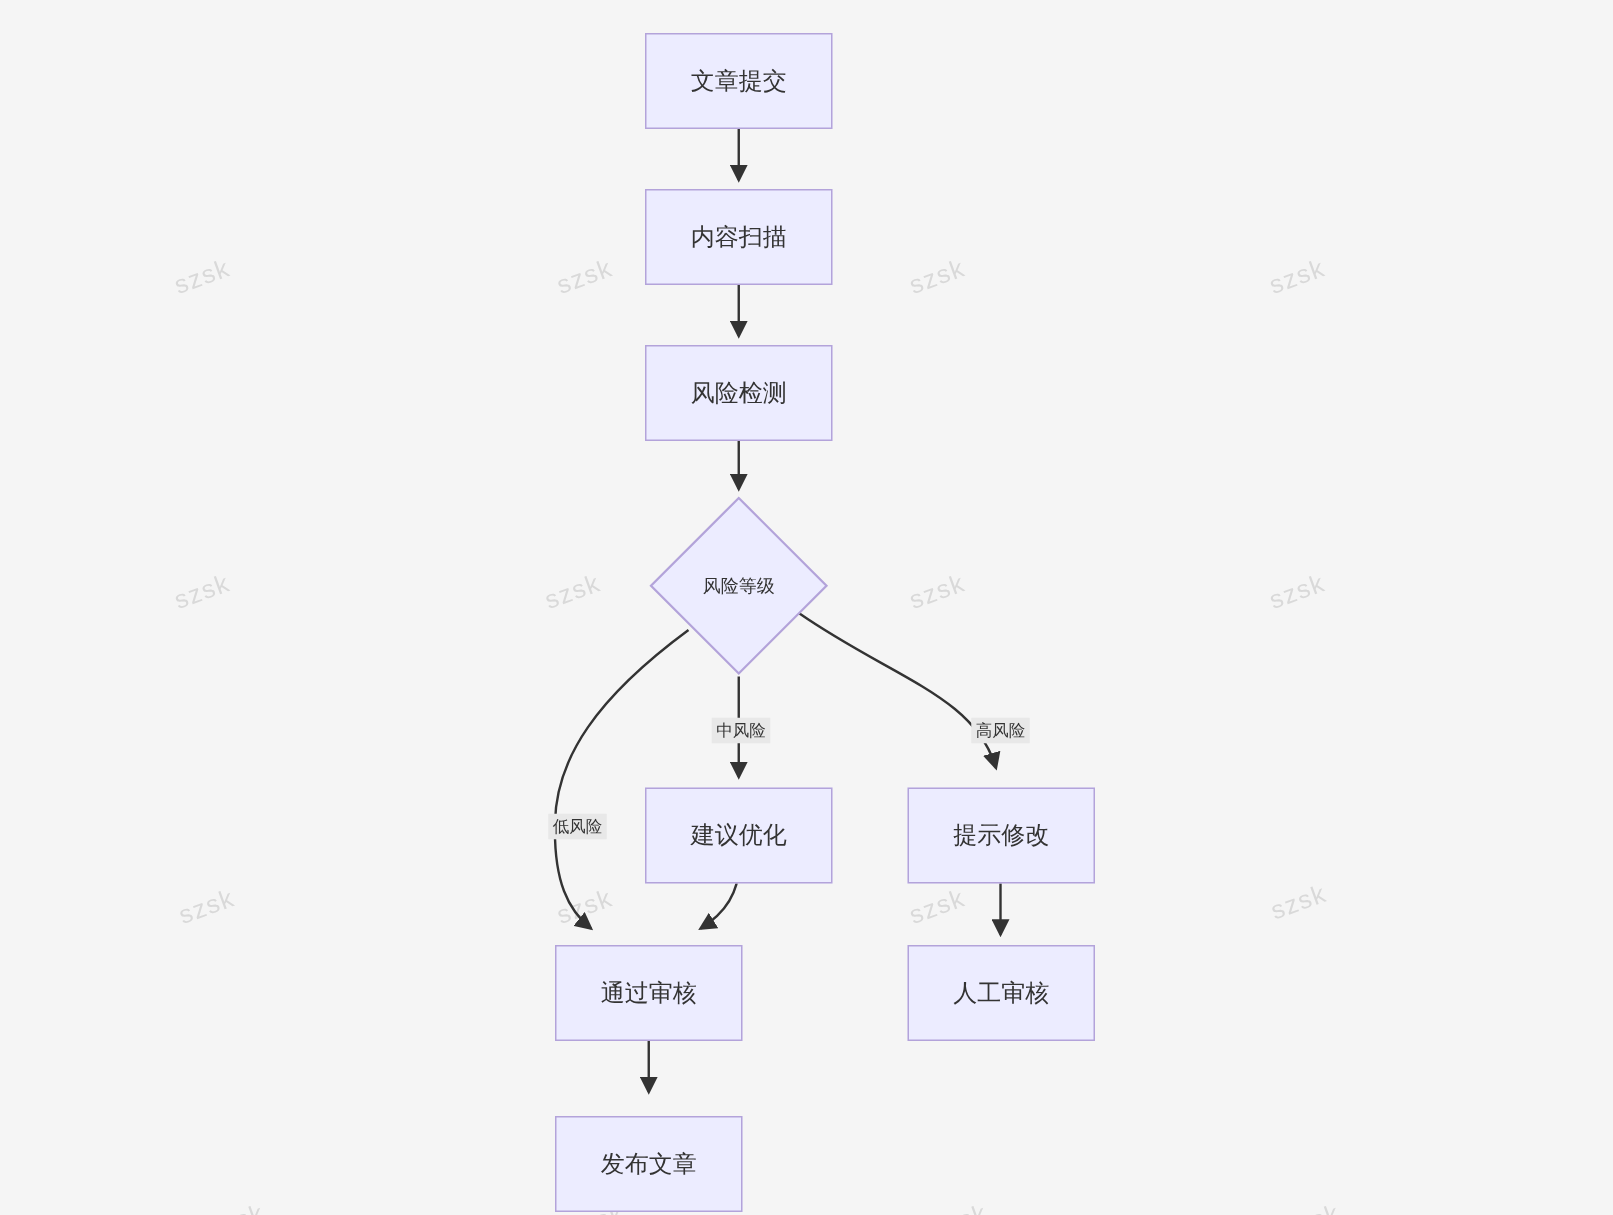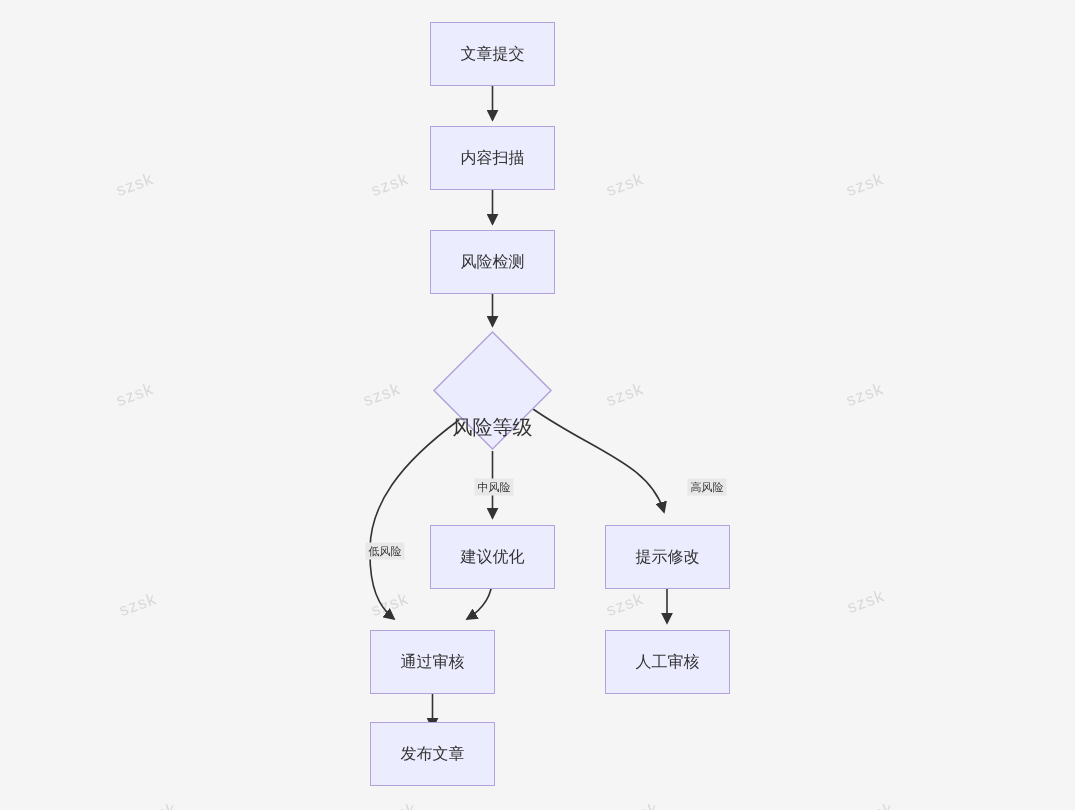--- a/index.html
+++ b/index.html
@@ -28,21 +28,21 @@
   .diamond{fill:var(--node-fill);stroke:var(--node-border);stroke-width:1.5px;}
   .node{
     position:absolute;width:125px;height:64px;box-sizing:border-box;
     background:var(--node-fill);border:1.5px solid var(--node-border);
     display:flex;align-items:center;justify-content:center;
     font-size:16px;color:var(--text);z-index:3;
   }
   .diamond-label{
     position:absolute;width:110px;text-align:center;
     transform:translate(-50%,-50%);
-    font-size:20px;color:var(--text);z-index:3;margin-top:36px;
+    font-size:12px;color:var(--text);z-index:3;
   }
   .edge-label{
     position:absolute;transform:translate(-50%,-50%);
     background:var(--label-bg);color:var(--text);
     font-size:11px;padding:1px 3px;white-space:nowrap;z-index:3;
   }
 </style>
 </head>
 <body>
 
@@ -84,19 +84,19 @@
   </svg>
 
   <div class="node" style="left:430px;top:22px">文章提交</div>
   <div class="node" style="left:430px;top:230px">风险检测</div>
   <div class="node" style="left:430px;top:126px">内容扫描</div>
   <div class="diamond-label" style="left:492.5px;top:390.5px">风险等级</div>
   <div class="node" style="left:430px;top:525px">建议优化</div>
   <div class="node" style="left:605px;top:525px">提示修改</div>
   <div class="node" style="left:605px;top:630px">人工审核</div>
   <div class="node" style="left:370px;top:630px">通过审核</div>
-  <div class="node" style="left:370px;top:722px">发布文章</div>
+  <div class="node" style="left:370px;top:744px">发布文章</div>
 
   <div class="edge-label" style="left:385px;top:551px">低风险</div>
   <div class="edge-label" style="left:494px;top:487px">中风险</div>
-  <div class="edge-label" style="left:707px;top:487px">高风险</div>
+  <div class="edge-label" style="left:667px;top:487px">高风险</div>
 
 </div>
 
 </body></html>

